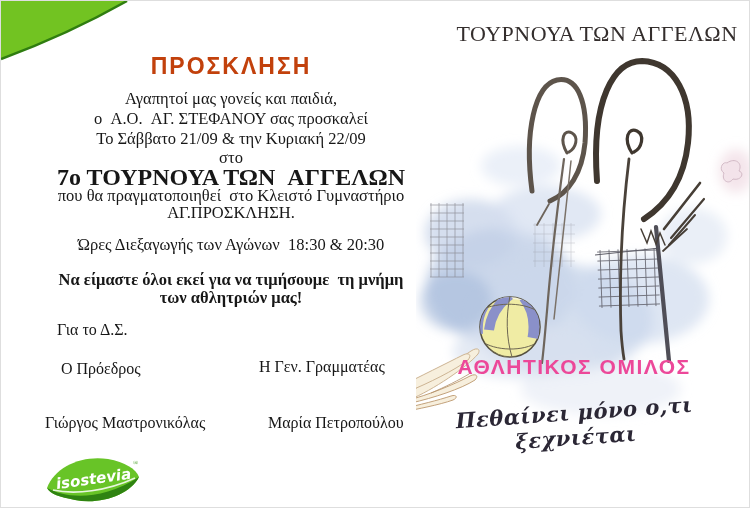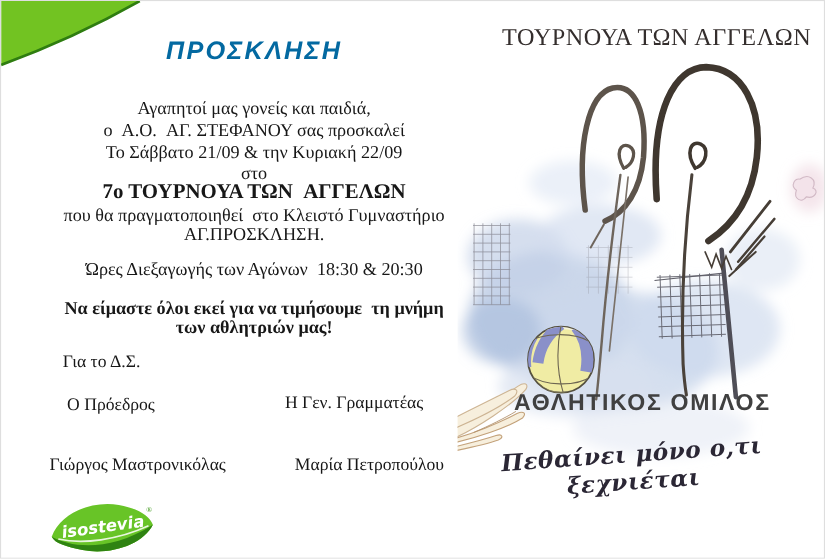--- a/index.html
+++ b/index.html
@@ -3,29 +3,29 @@
 <meta charset="utf-8">
 <style>
   html,body{margin:0;padding:0;background:#ffffff;}
   #canvas{
     position:relative;width:750px;height:508px;background:#ffffff;
     overflow:hidden;border:1px solid #dedede;box-sizing:border-box;
     font-family:"Liberation Serif","DejaVu Serif",serif;color:#171717;
   }
   .abs{position:absolute;}
   .ctr{left:40px;width:380px;text-align:center;}
-  .heading-left{top:32px;font-size:23px;font-weight:bold;letter-spacing:2px;
-    font-family:"Liberation Sans","DejaVu Sans",sans-serif;color:#0369a1;font-style:italic;}
+  .heading-left{top:52px;font-size:23px;font-weight:bold;letter-spacing:2px;
+    font-family:"Liberation Sans","DejaVu Sans",sans-serif;color:#c2410c;}
   .bodyline{font-size:16.5px;line-height:20px;white-space:pre-wrap;}
-  .tourn-line{top:163px;font-size:19px;font-weight:bold;white-space:pre-wrap;}
+  .tourn-line{top:163px;font-size:24px;font-weight:bold;white-space:pre-wrap;}
   .mem{font-weight:bold;font-size:16.5px;white-space:pre-wrap;}
   .sig{font-size:16px;}
   .title-right{top:20px;left:446px;width:300px;text-align:center;
     font-size:22px;color:#342e2d;letter-spacing:0.5px;}
-  .club{left:433px;width:300px;text-align:center;font-weight:bold;color:#404040;
+  .club{left:423px;width:300px;text-align:center;font-weight:bold;color:#ec4899;
     font-family:"Liberation Sans","DejaVu Sans",sans-serif;letter-spacing:1.5px;}
   .motto{left:424px;width:300px;top:399px;text-align:center;
     font-family:"DejaVu Serif",serif;font-style:italic;font-weight:bold;
     font-size:21px;color:#2b2735;transform:rotate(-4deg);letter-spacing:0.5px;}
 </style>
 </head>
 <body>
 
 <div id="canvas">
 

